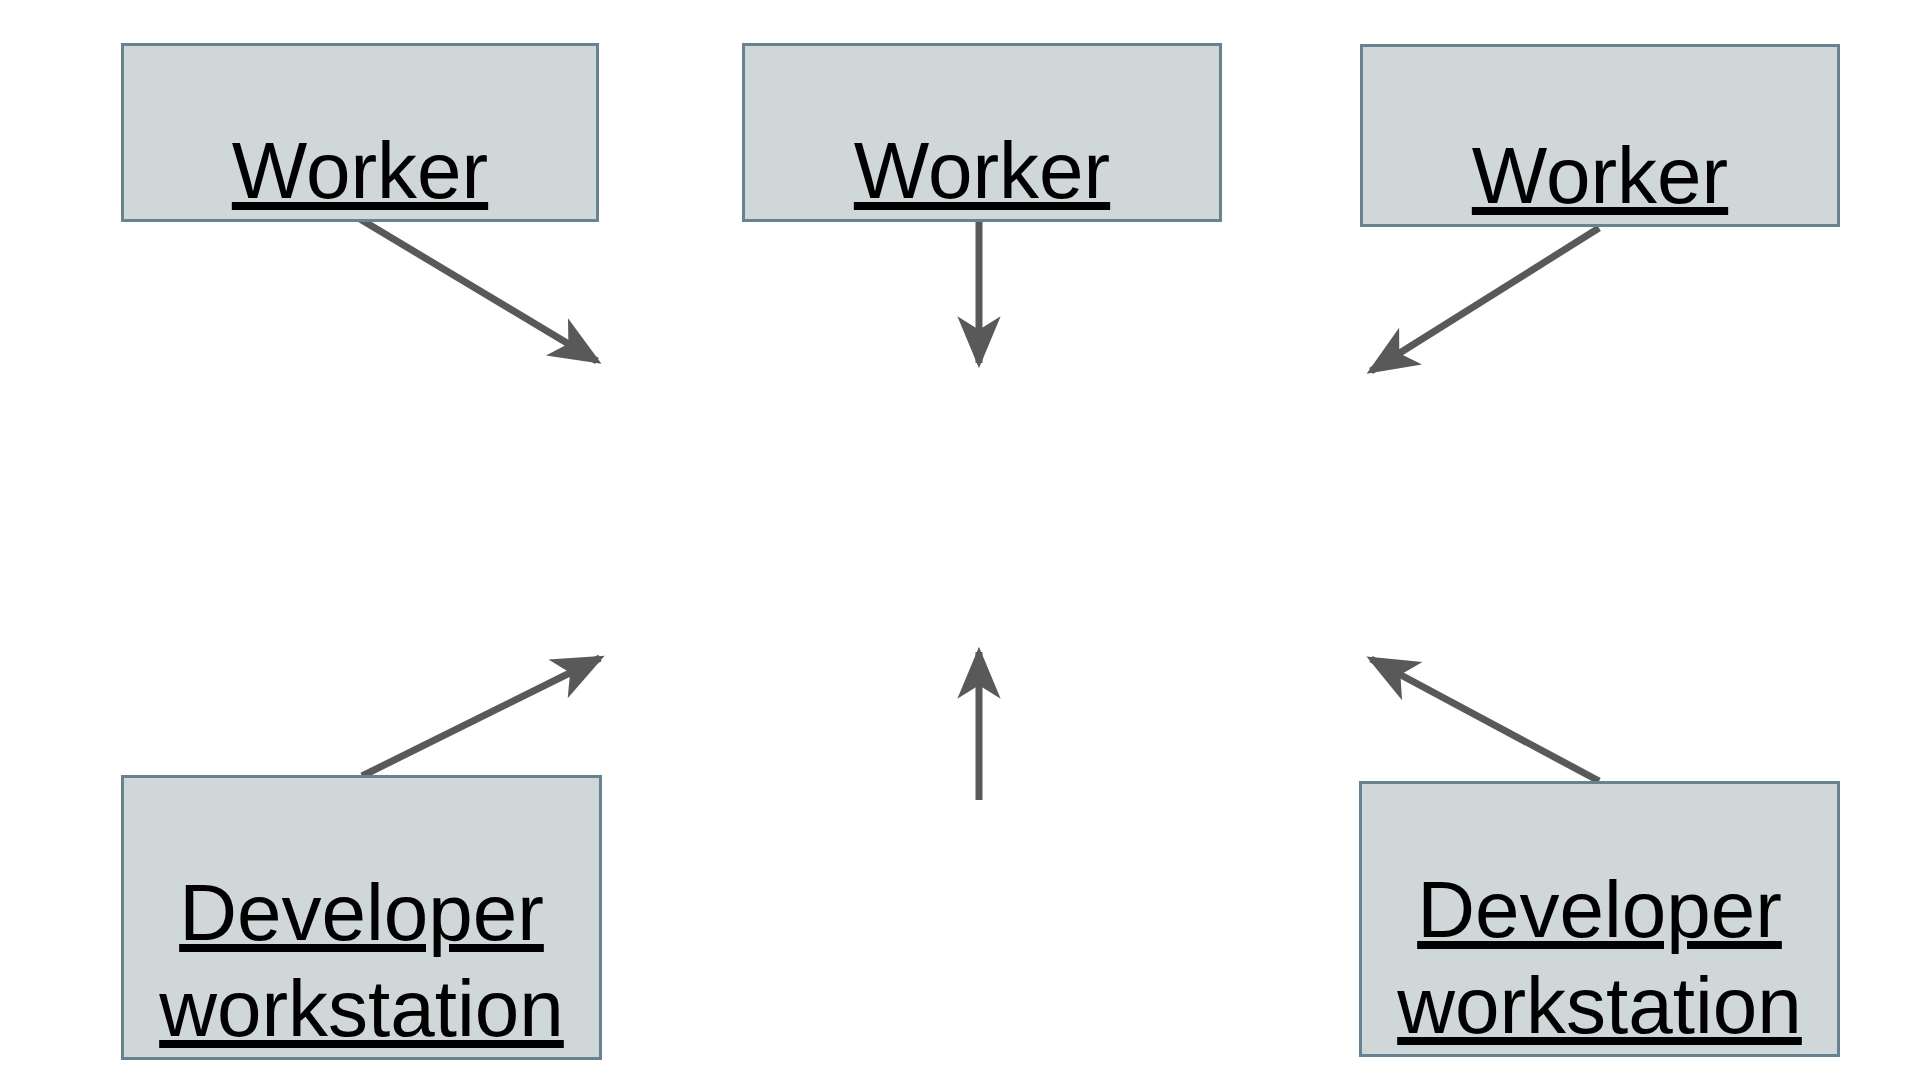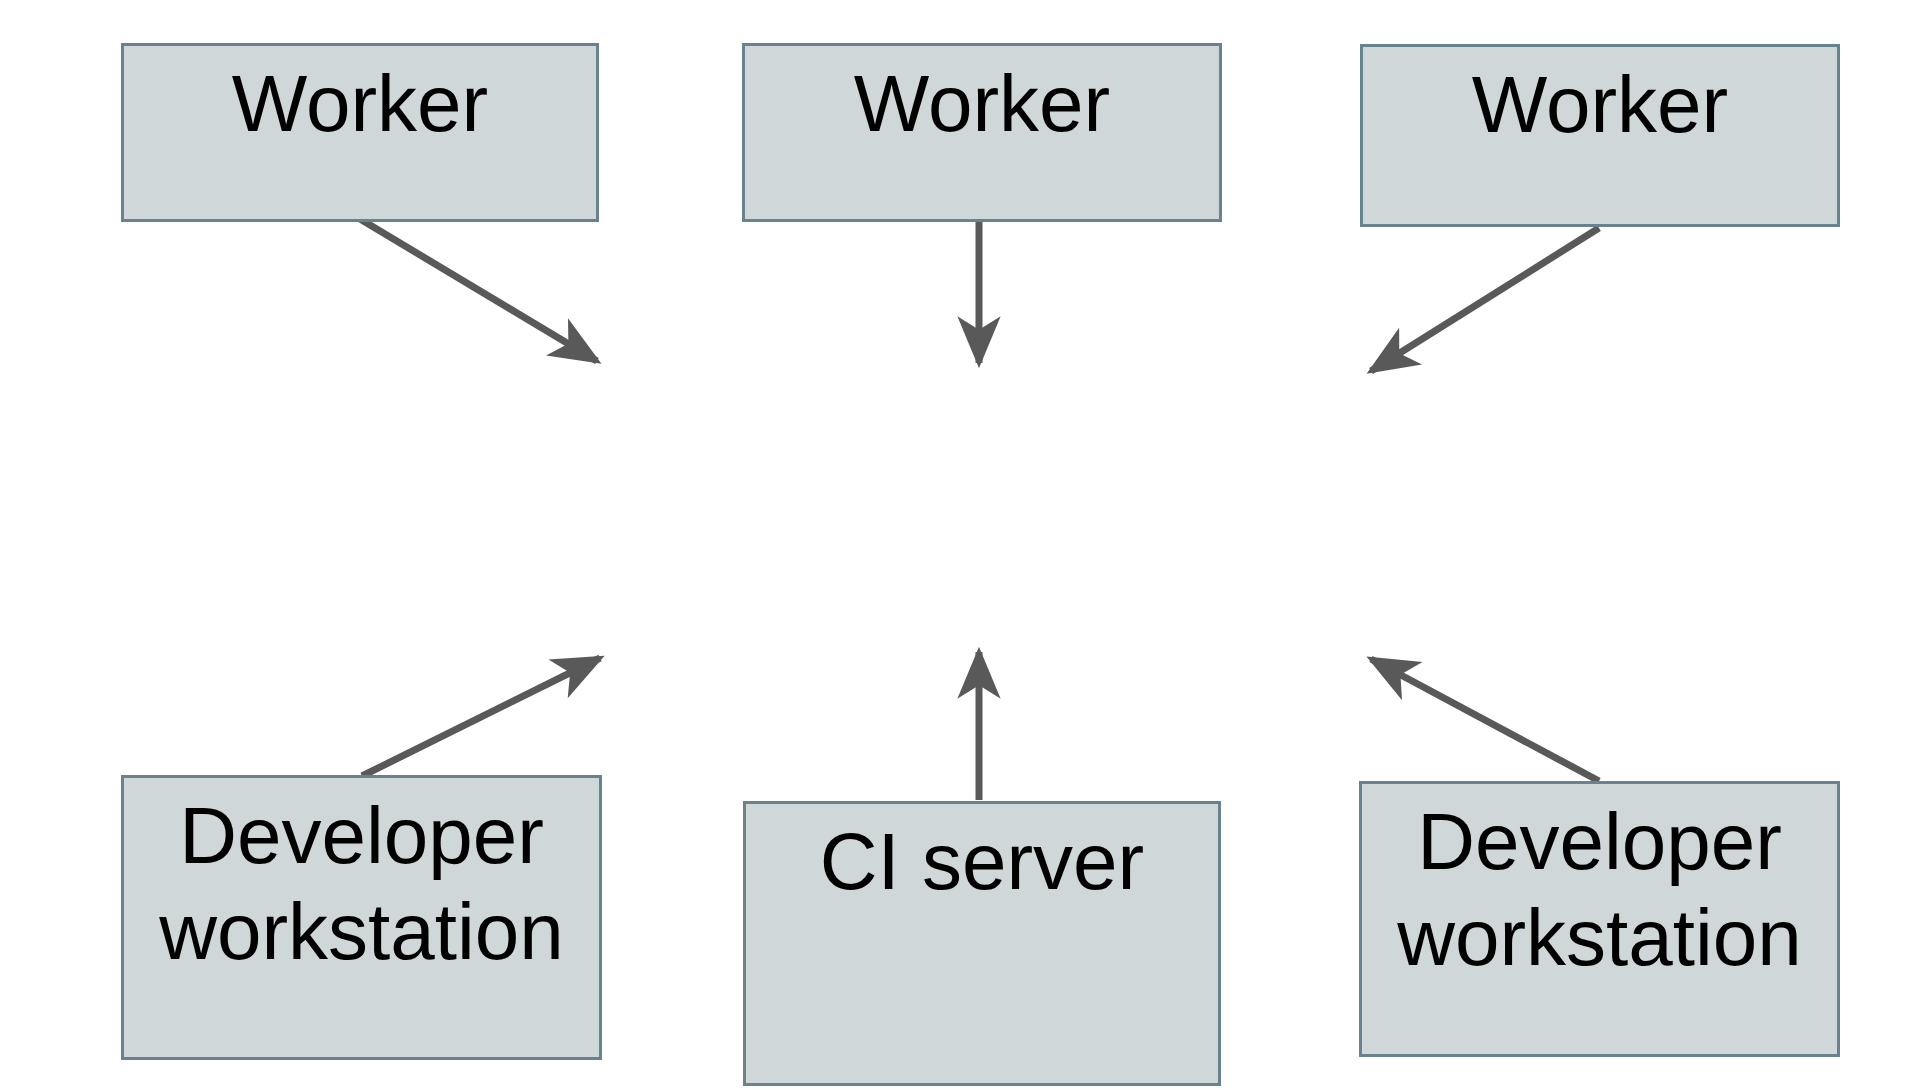--- a/index.html
+++ b/index.html
@@ -22,27 +22,28 @@
     width: 1910px;
     height: 1090px;
     pointer-events: none;
   }
   .node {
     position: absolute;
     box-sizing: border-box;
     background: #cfd7d9;
     border: 3px solid #68828f;
     display: flex;
-    align-items: flex-start;
+    align-items: flex-end;
     justify-content: center;
     text-align: center;
     font-size: 80px;
     line-height: 1.2;
     color: #000000;
-    padding: 10px 8px;
+    padding: 0 8px;
+    text-decoration: underline;
   }
   .node-worker-1 { left: 121px; top: 43px;  width: 478px; height: 179px; }
   .node-worker-2 { left: 742px; top: 43px;  width: 480px; height: 179px; }
   .node-worker-3 { left: 1360px; top: 44px; width: 480px; height: 183px; }
   .node-build-master { left: 596px; top: 368px; width: 765px; height: 277px; }
   .node-dev-1 { left: 121px;  top: 775px; width: 481px; height: 285px; }
   .node-ci    { left: 743px;  top: 801px; width: 478px; height: 285px; }
   .node-dev-2 { left: 1359px; top: 781px; width: 481px; height: 276px; }
   .edge {
     stroke: #595959;
@@ -79,21 +80,18 @@
 
   <div class="node node-worker-3">
     <span>Worker</span>
   </div>
 
 
   <div class="node node-dev-1">
     <span>Developer workstation</span>
   </div>
 
-  <div class="node node-ci">
-    <span>CI server</span>
-  </div>
 
   <div class="node node-dev-2">
     <span>Developer workstation</span>
   </div>
 
 </div>
 
 </body></html>

